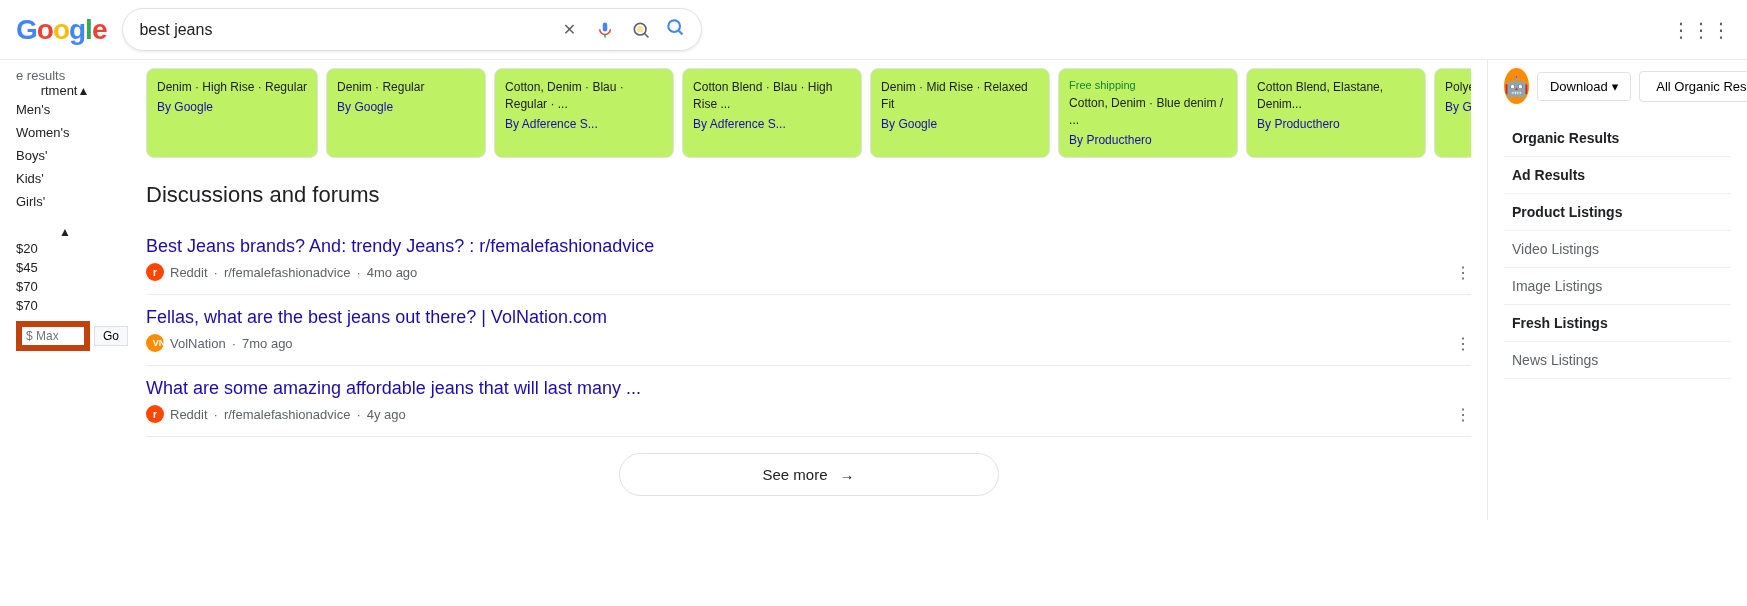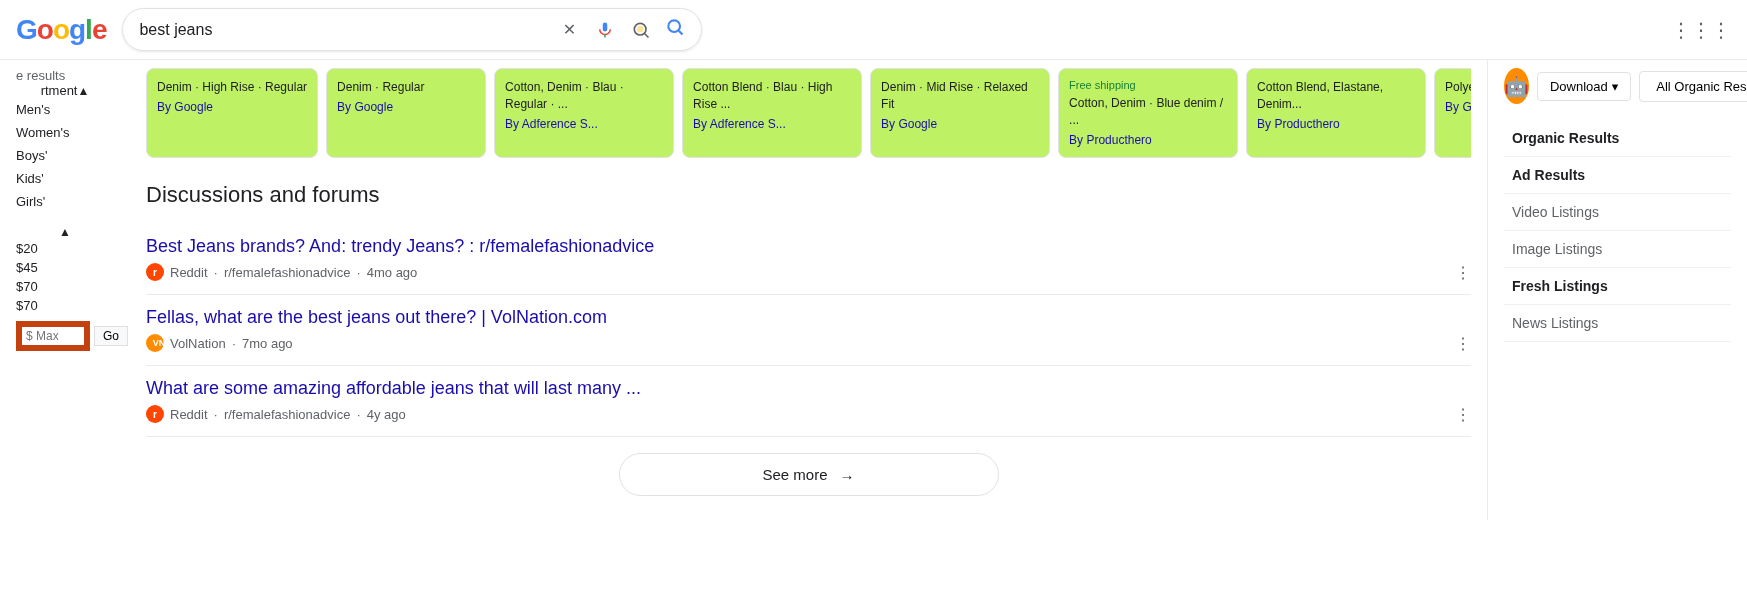--- a/index.html
+++ b/index.html
@@ -429,20 +429,21 @@
         <span>▾</span>
       </button>
       <select class="all-organic-select">
         <option>All Organic Results</option>
       </select>
     </div>
 
     <div class="right-nav-items">
       <div class="right-nav-item bold">Organic Results</div>
       <div class="right-nav-item bold">Ad Results</div>
+      <div class="right-nav-item bold">Product Listings</div>
       <div class="right-nav-item light">Video Listings</div>
       <div class="right-nav-item light">Image Listings</div>
       <div class="right-nav-item bold">Fresh Listings</div>
       <div class="right-nav-item light">News Listings</div>
     </div>
   </div>
 
 </div>
 
 </body></html>

